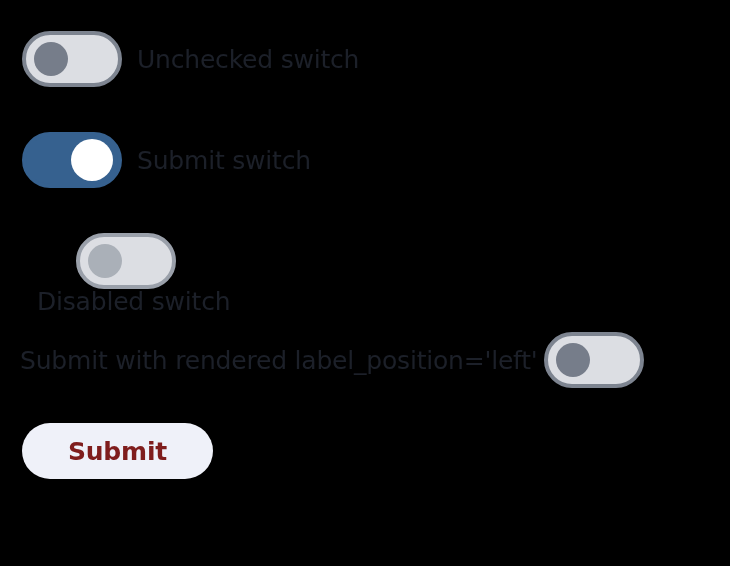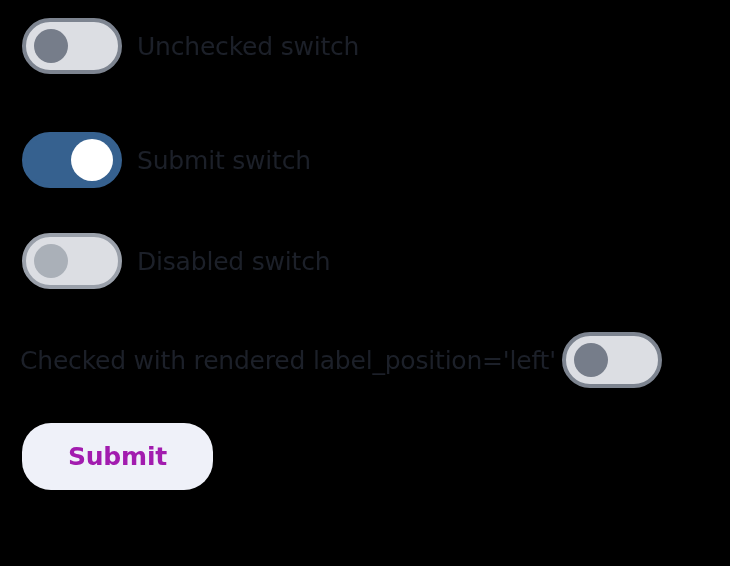--- a/index.html
+++ b/index.html
@@ -89,48 +89,48 @@
     white-space: nowrap;
     letter-spacing: -0.2px;
   }
 
   .switch-label.left-of {
     margin-left: 0;
     margin-right: 10px;
   }
 
   
-  #row-unchecked { top: 18px; justify-content: space-between; }
+  #row-unchecked { top: 31px; justify-content: space-between; }
   #row-checked   { top: 132px; }
-  #row-disabled  { top: 233px; }
+  #row-disabled  { top: 233px; flex-direction: column; }
 
   #row-left-label {
     top: 332px;
     left: 20px;
     width: 690px;
     justify-content: flex-start;
   }
   #row-left-label .switch-label.left-of {
     margin-right: 0;
   }
   #row-left-label .switch {
     margin-left: 6px;
   }
 
   
   .submit-btn {
     position: absolute;
     left: 22px;
     top: 423px;
     width: 191px;
-    height: 67px;
+    height: 56px;
     border: none;
     border-radius: 29px;
     background: #eff1f9;
-    color: #a21caf;
+    color: #7f1d1d;
     font-family: "DejaVu Sans", "Liberation Sans", sans-serif;
     font-size: 25px;
     font-weight: bold;
     letter-spacing: -0.2px;
     cursor: pointer;
     padding: 0;
   }
 </style>
 </head>
 <body>
@@ -152,21 +152,21 @@
   </div>
 
   <div class="switch-row" id="row-disabled">
     <div class="switch off disabled">
       <span class="thumb"></span>
     </div>
     <span class="switch-label">Disabled switch</span>
   </div>
 
   <div class="switch-row" id="row-left-label">
-    <span class="switch-label left-of">Checked with rendered label_position='left'</span>
+    <span class="switch-label left-of">Submit with rendered label_position='left'</span>
     <div class="switch off">
       <span class="thumb"></span>
     </div>
   </div>
 
   <button class="submit-btn">Submit</button>
 
 </div>
 
 </body></html>

